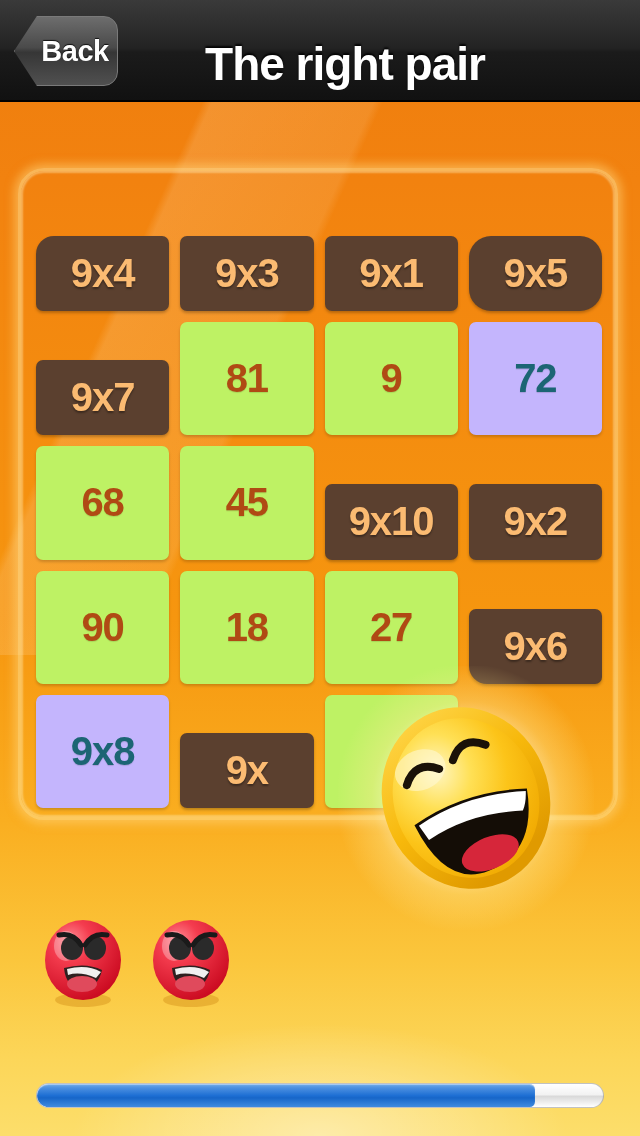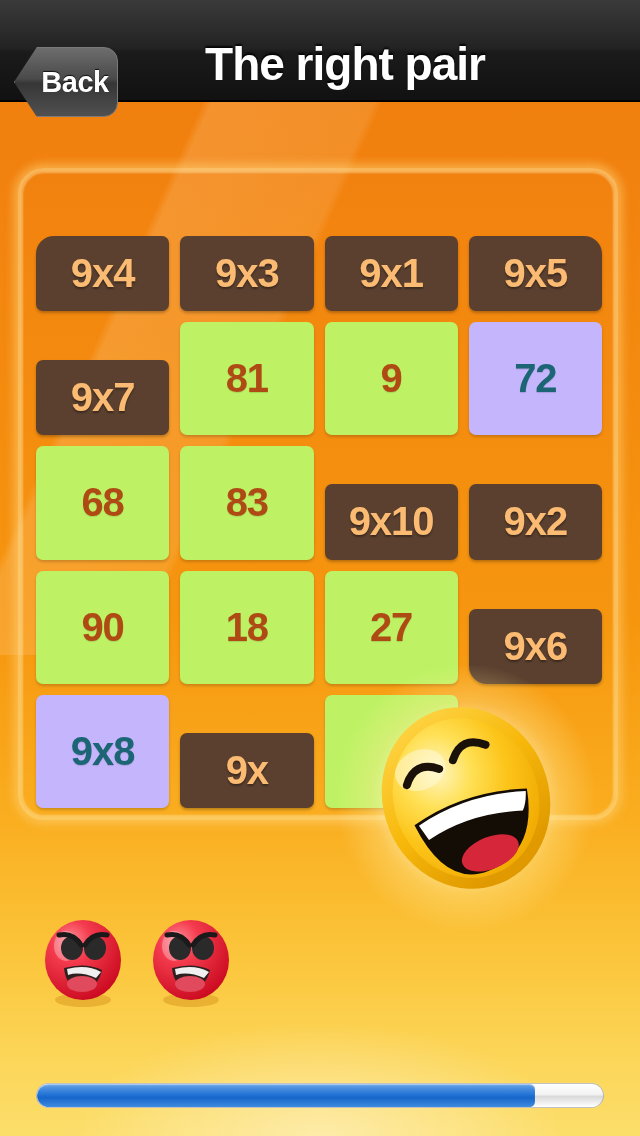--- a/index.html
+++ b/index.html
@@ -54,21 +54,20 @@
     position: absolute; left: 0; top: 0;
     width: 640px; height: 102px;
     background: linear-gradient(180deg,#3a3a3a 0%, #232323 48%, #1b1b1b 52%, #111 100%);
     border-bottom: 2px solid #000;
     z-index: 10;
   }
   #back-button {
     position: absolute; left: 14px; top: 16px;
     width: 104px; height: 70px;
     cursor: pointer;
-    margin-top: 31px;
   }
   #back-shape {
     position: absolute; inset: 0;
     background: linear-gradient(180deg,#6d6d6d 0%, #4a4a4a 45%, #363636 52%, #505050 100%);
     border-radius: 8px 14px 14px 8px;
     clip-path: polygon(0% 50%, 22% 0%, 100% 0%, 100% 100%, 22% 100%);
     border: 1px solid #7a7a7a;
   }
   #back-label {
     position: absolute; left: 24px; top: 0; right: 6px; height: 70px;
@@ -130,21 +129,21 @@
     text-shadow: 0 1px 1px rgba(0,0,0,0.12);
     box-shadow: 0 2px 3px rgba(0,0,0,0.18);
   }
   .cell.selected {
     background: #c4b5fd;
     color: #1C6574;
     text-shadow: 0 1px 1px rgba(0,0,0,0.14);
     box-shadow: 0 2px 3px rgba(0,0,0,0.18);
   }
   .cell.corner-tl { border-top-left-radius: 18px; }
-  .cell.corner-tr { border-top-right-radius: 18px; }
+  .cell.corner-tr { border-top-right-radius: 18px; border-radius: 22px; }
   .cell.corner-bl { border-bottom-left-radius: 18px; }
   .cell.corner-br { border-bottom-right-radius: 18px; }
 
   
   #smiley {
     position: absolute;
     left: 372px; top: 700px;
     width: 188px; height: 196px;
     z-index: 8;
     pointer-events: none;
@@ -210,21 +209,21 @@
 <div id="grid">
     <div class="cell question corner-tl">9x4</div>
     <div class="cell question">9x3</div>
     <div class="cell question">9x1</div>
     <div class="cell question corner-tr">9x5</div>
     <div class="cell question">9x7</div>
     <div class="cell answer">81</div>
     <div class="cell answer">9</div>
     <div class="cell selected">72</div>
     <div class="cell answer">68</div>
-    <div class="cell answer">83</div>
+    <div class="cell answer">45</div>
     <div class="cell question">9x10</div>
     <div class="cell question">9x2</div>
     <div class="cell answer">90</div>
     <div class="cell answer">18</div>
     <div class="cell answer">27</div>
     <div class="cell question corner-bl">9x6</div>
     <div class="cell selected">9x8</div>
     <div class="cell question">9x</div>
     <div class="cell answer corner-br"></div>
   </div>

